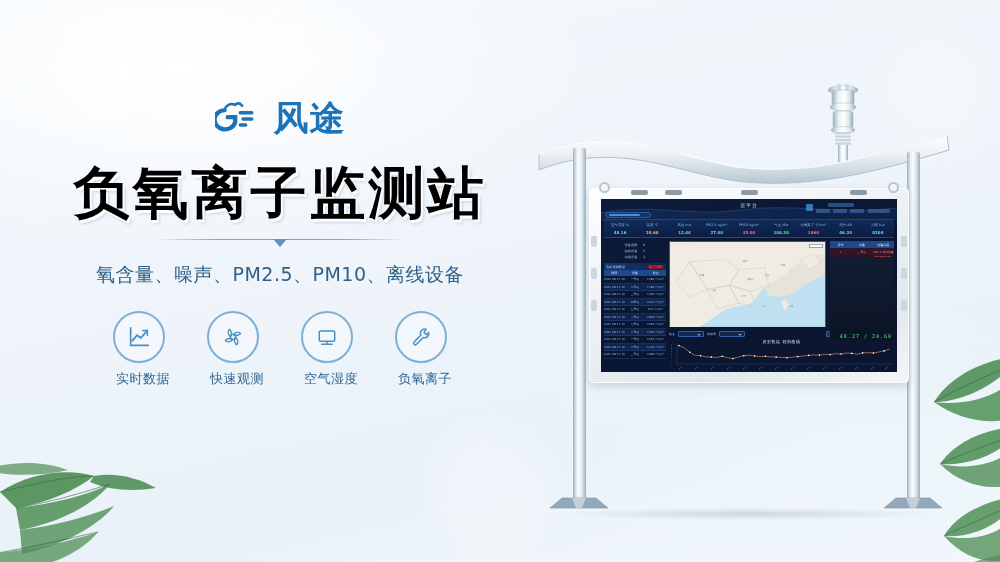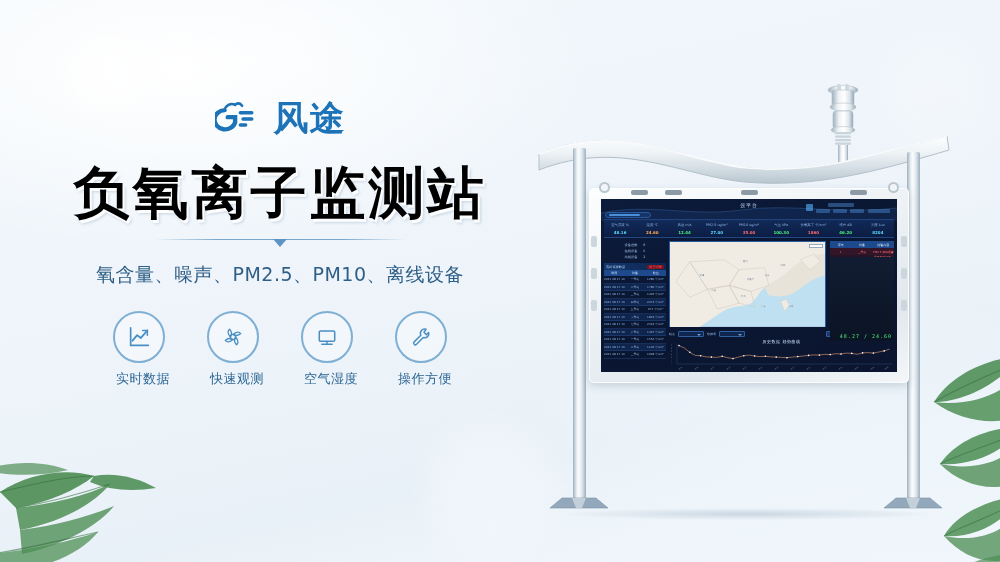--- a/index.html
+++ b/index.html
@@ -234,21 +234,21 @@
         </div>
         <div class="cap">空气湿度</div>
       </div>
 
       <div class="feature">
         <div class="ring">
           <svg viewBox="0 0 28 28" width="24" height="24">
             <path d="M20 5 a5 5 0 0 0 -6.2 6.9 L6 19.7 a2 2 0 0 0 0 2.8 a2 2 0 0 0 2.8 0 l7.8 -7.8 A5 5 0 0 0 23 8.6 l-2.7 2.7 l-2.8 -2.8 Z" fill="none" stroke="#4a8fc4" stroke-width="1.7" stroke-linejoin="round"></path>
           </svg>
         </div>
-        <div class="cap">操作方便</div>
+        <div class="cap">负氧离子</div>
       </div>
 
     </div>
   </div>
 
   <div class="kiosk">
 
     <div class="sensor">
       <svg viewBox="0 0 44 92" width="44" height="92">
         <defs>

